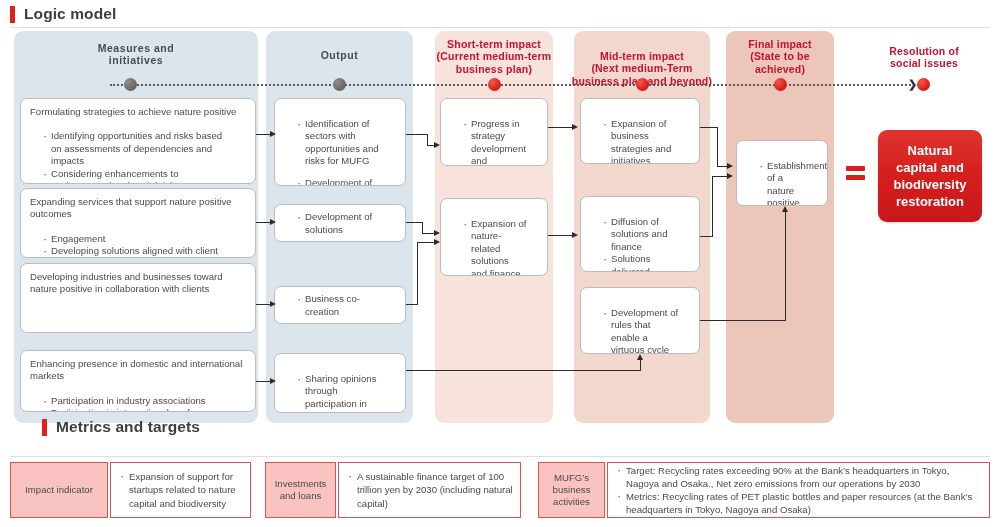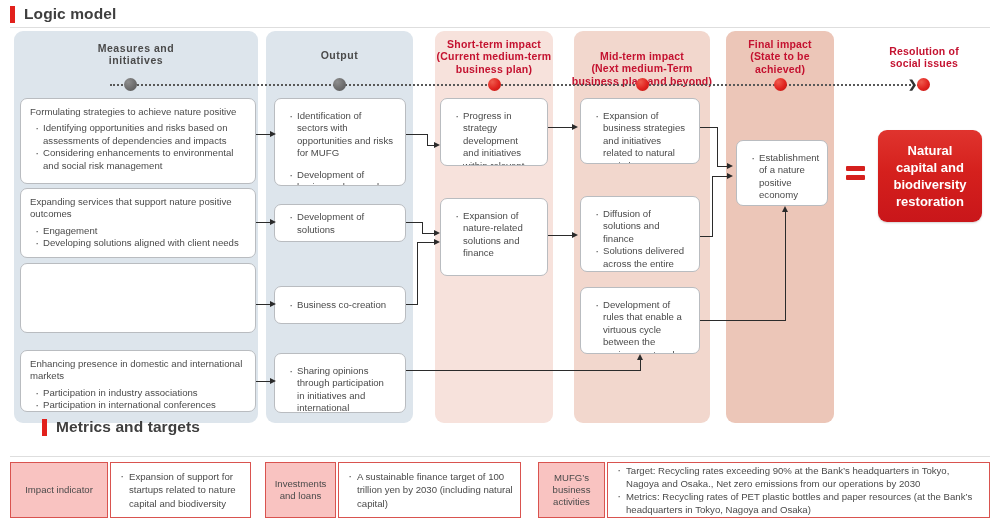--- a/index.html
+++ b/index.html
@@ -73,21 +73,21 @@
     background:#ffffff;
     border:1px solid #b9bcc0;
     border-radius:7px;
     font-size:9.6px;
     line-height:12.4px;
     color:#4b4b4b;
     padding:7px 8px 6px 9px;
     overflow:hidden;
   }
   .box p{margin:0;}
-  .box ul{margin:4px;padding:0;list-style:none;}
+  .box ul{margin:12px;padding:0;list-style:none;}
   .box li{
     position:relative;padding-left:9px;margin:0;
   }
   .box li::before{
     content:"\00B7";position:absolute;left:1px;top:-1px;font-size:13px;line-height:13px;color:#666;
   }
   .box li.gap{margin-top:9px;}
   .box.center{display:flex;align-items:center;}
   .box.center ul{width:100%;}
 
@@ -197,20 +197,21 @@
 
   <div class="box" style="left:20px;top:188px;width:236px;height:70px;">
     <p>Expanding services that support nature positive outcomes</p>
     <ul>
       <li>Engagement</li>
       <li>Developing solutions aligned with client needs</li>
     </ul>
   </div>
 
   <div class="box" style="left:20px;top:263px;width:236px;height:70px;">
+    <p>Developing industries and businesses toward nature positive in collaboration with clients</p>
   </div>
 
   <div class="box" style="left:20px;top:350px;width:236px;height:62px;">
     <p>Enhancing presence in domestic and international markets</p>
     <ul>
       <li>Participation in industry associations</li>
       <li>Participation in international conferences</li>
     </ul>
   </div>
 

